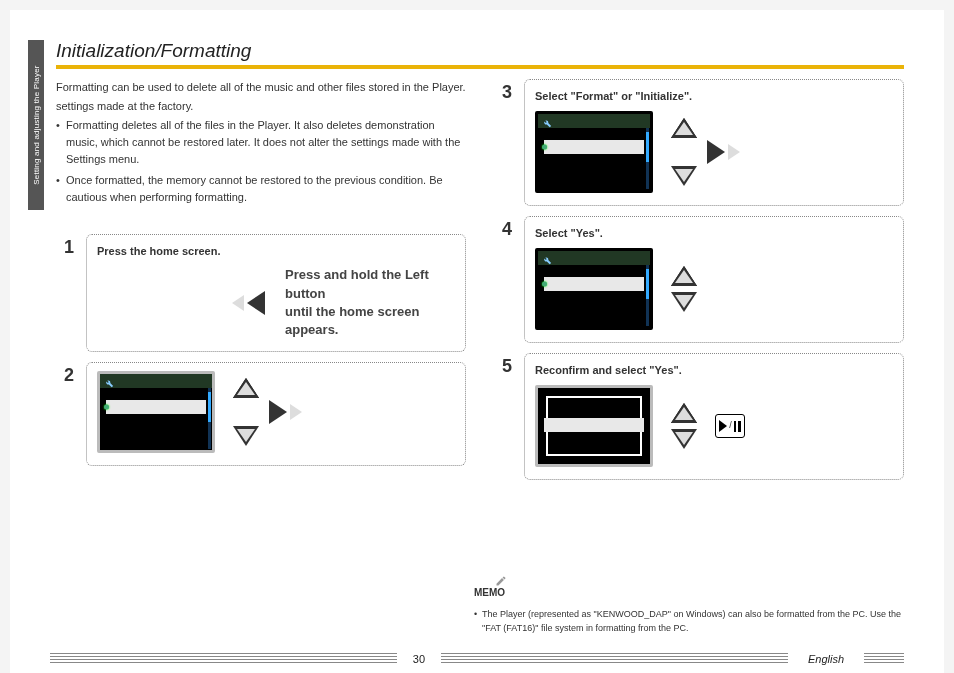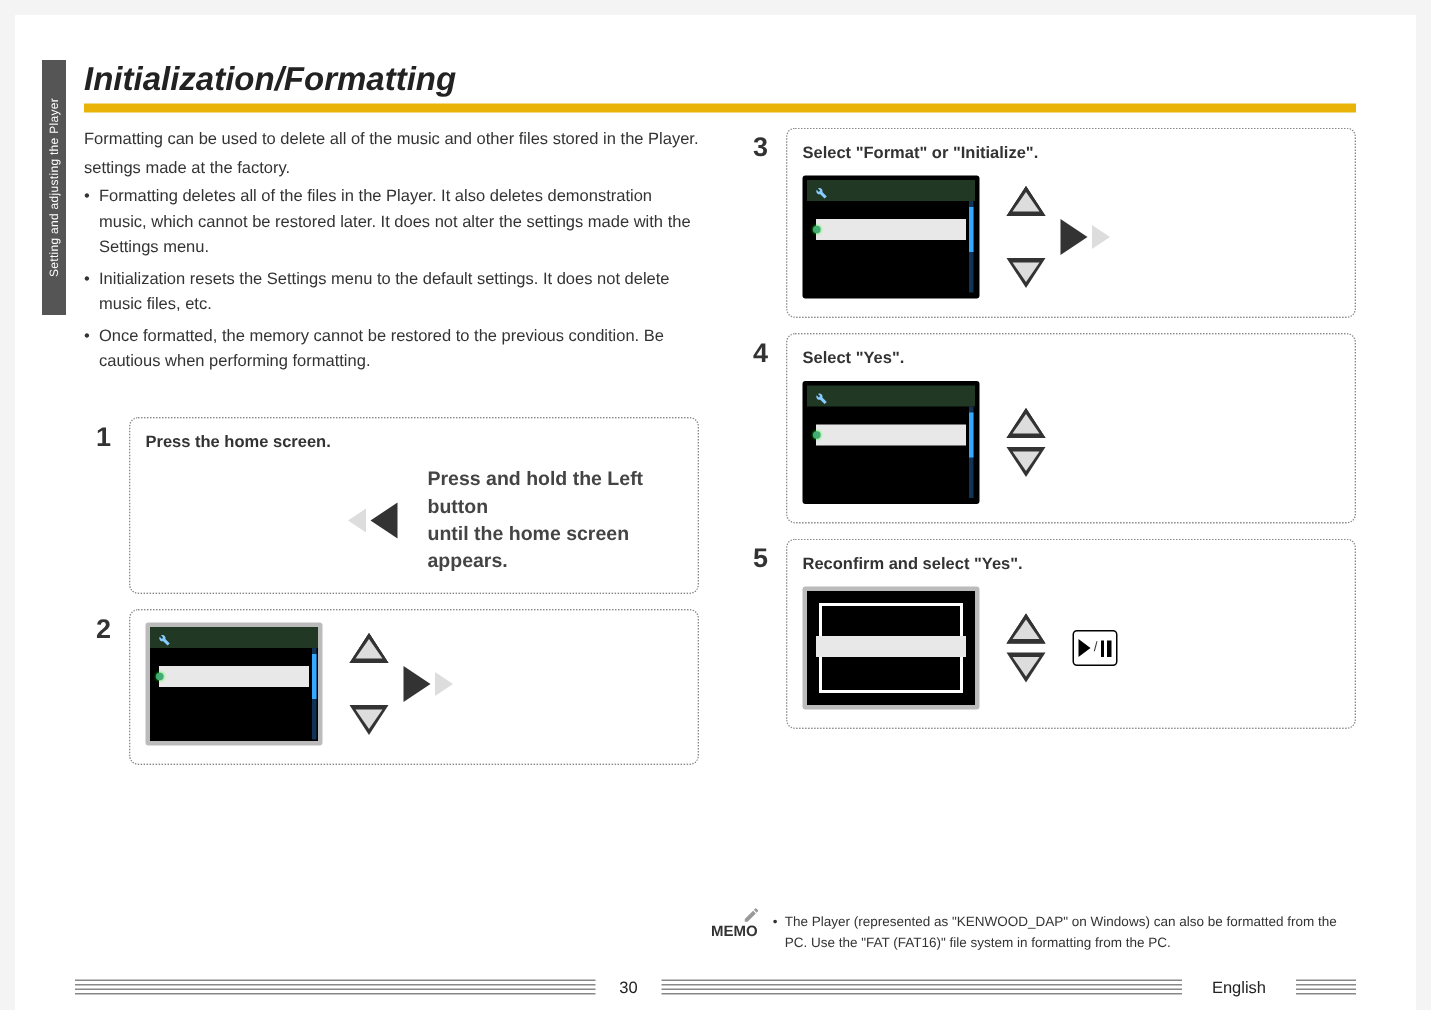--- a/index.html
+++ b/index.html
@@ -31,23 +31,23 @@
     writing-mode: vertical-rl;
     color: #fff;
     font-size: 8px;
     white-space: nowrap;
     letter-spacing: 0.2px;
   }
   .content {
     margin-left: 28px;
   }
   h1 {
-    font-size: 22px;
-    font-weight: 700;
-    border-bottom: 6px solid #eab308;
+    font-size: 19px;
+    font-weight: 400;
+    border-bottom: 4px solid #eab308;
     padding-bottom: 3px;
     margin-bottom: 10px;
     font-style: italic;
   }
   .columns {
     display: flex;
     gap: 28px;
   }
   .col { flex: 1 1 50%; font-size: 11px; line-height: 1.55; color: #333; }
   .intro p { margin-bottom: 2px; }
@@ -143,20 +143,21 @@
   .memo-block {
     position: absolute;
     right: 40px;
     bottom: 48px;
     width: 430px;
     display: flex;
     gap: 10px;
     font-size: 9px;
     color: #333;
     align-items: flex-start;
+    flex-direction: column;
   }
   .memo-label { font-weight: 700; font-size: 10px; position: relative; padding-top:8px; }
   .memo-label .pencil {
     position:absolute; right:-2px; top:-4px; width:12px; height:12px;
   }
   .memo-text { flex:1; }
   .memo-text div { padding-left:8px; position:relative; line-height:1.5; }
   .memo-text div::before { content:"•"; position:absolute; left:0; }
 
   .footer {
@@ -164,21 +165,21 @@
     left: 40px; right: 40px; bottom: 18px;
     display: flex; align-items: flex-start; gap: 10px;
     font-size: 11px;
   }
   .rule-group {
     flex: 1; display:flex; flex-direction:column; gap:2px;
   }
   .rule-group span { height:1px; background:#888; }
   .rule-group.short { flex: 0 0 40px; }
   .footer .pg { padding: 0 6px; font-weight:500; }
-  .footer .lang { padding: 0 10px; }
+  .footer .lang { padding: 0 10px; font-style: italic; }
 
   .step1-layout { display:flex; align-items:center; gap:20px; justify-content:flex-start; padding-left:150px;}
 </style>
 </head>
 <body>
 
 <div class="page">
 
   <div class="side-tab">
     <span>Setting and adjusting the Player</span>
@@ -190,21 +191,20 @@
     <div class="columns">
 
       <div class="col">
         <div class="intro">
           <p>Formatting can be used to delete all of the music and other files stored in the Player.</p>
           <p>settings made at the factory.</p>
         </div>
 
         <ul class="caution">
           <li>Formatting deletes all of the files in the Player. It also deletes demonstration music, which cannot be restored later. It does not alter the settings made with the Settings menu.</li>
-          <li>Initialization resets the Settings menu to the default settings. It does not delete music files, etc.</li>
           <li>Once formatted, the memory cannot be restored to the previous condition. Be cautious when performing formatting.</li>
         </ul>
 
         <div class="steps-top-gap"></div>
 
         <div class="step">
           <div class="step-num">1</div>
           <div class="step-body">
             <div class="step-title">Press the home screen.</div>
             <div class="step1-layout">

